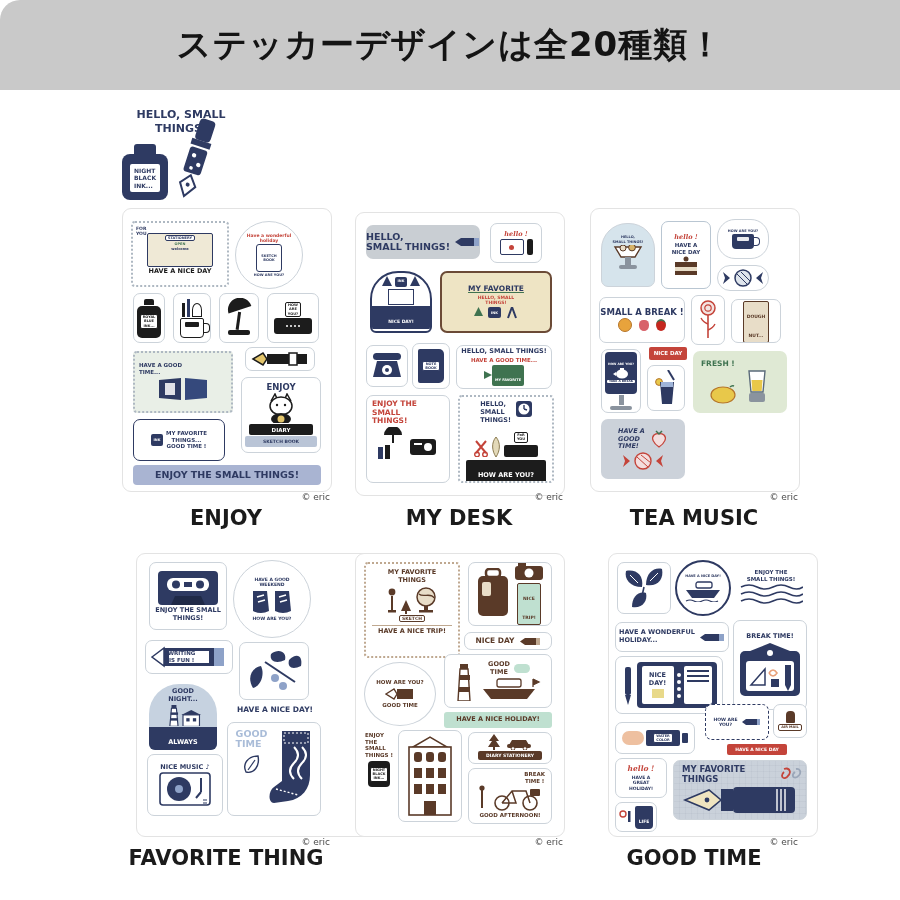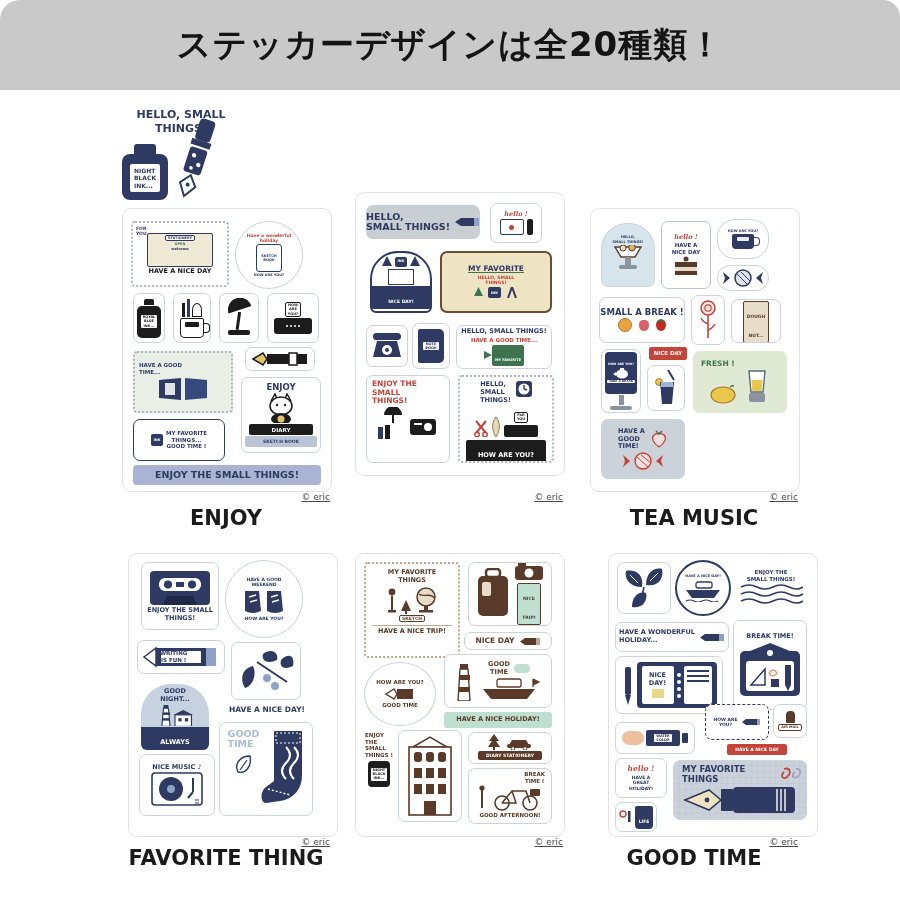--- a/index.html
+++ b/index.html
@@ -1,36 +1,36 @@
 <!DOCTYPE html>
 <html><head>
 <meta charset="utf-8">
 <style>
   html,body{margin:0;padding:0;background:#fff;}
   .page{position:relative;width:900px;height:900px;background:#ffffff;overflow:hidden;
-        font-family:"DejaVu Sans","Liberation Sans",sans-serif;border-radius:17px;}
+        font-family:"DejaVu Sans","Liberation Sans",sans-serif;}
   
   .banner{position:absolute;left:0;top:0;width:900px;height:90px;background:#c9c9c9;
           border-radius:20px 0 0 0;display:flex;align-items:center;justify-content:center;}
   .banner-text{font-size:34px;font-weight:bold;color:#141414;letter-spacing:1px;}
   
   .logo{position:absolute;left:112px;top:98px;width:230px;height:110px;}
   .tagline{position:absolute;left:14px;top:10px;width:110px;text-align:center;
            font-size:11px;font-weight:bold;color:#2e3a62;white-space:pre-line;line-height:1.25;}
   .brand{position:absolute;left:112px;top:58px;font-size:42px;font-weight:bold;color:#161616;letter-spacing:1px;}
   .bottle{position:absolute;left:10px;top:46px;width:46px;height:56px;}
   .bottle .cap{position:absolute;left:12px;top:0;width:22px;height:10px;background:#2e3a62;border-radius:3px 3px 0 0;}
   .bottle .body{position:absolute;left:0;top:10px;width:46px;height:46px;background:#2e3a62;border-radius:8px;}
   .bottle .lbl{position:absolute;left:8px;top:20px;width:30px;height:28px;background:#fff;border-radius:2px;
                font-size:6px;font-weight:bold;color:#2e3a62;white-space:pre-line;line-height:1.2;
                display:flex;align-items:center;justify-content:center;text-align:left;}
   
   .card{position:absolute;width:208px;height:282px;background:#fff;border:1px solid #e3e3e3;border-radius:9px;}
   .sheet-label{position:absolute;width:208px;text-align:center;font-size:21px;font-weight:bold;color:#1b1b1b;}
-  .copy{position:absolute;width:208px;text-align:right;font-size:9px;color:#4a4a4a;text-decoration:underline;}
+  .copy{position:absolute;width:208px;text-align:right;font-size:9px;color:#4a4a4a;}
   
   .st{position:absolute;box-sizing:border-box;background:#fff;border:1.5px solid #ccd3da;border-radius:7px;
       color:#2e3a62;font-weight:bold;text-align:center;display:flex;flex-direction:column;
       align-items:center;justify-content:center;gap:1px;overflow:hidden;}
   .st span{white-space:pre-line;}
   .dotted{border:2px dotted #aeb8c2;border-radius:4px;}
   .circle{border-radius:50%;}
   .noborder{border:none;background:transparent;}
   .t3{font-size:3.5px;line-height:1.2}.t4{font-size:4.5px;line-height:1.2}
   .t5{font-size:5.5px;line-height:1.2}.t6{font-size:6.5px;line-height:1.2}
@@ -175,21 +175,21 @@
 THINGS...
 GOOD TIME !</span>
     </div>
     <div class="st" style="left:10px;top:256px;width:188px;height:20px;background:#a9b4d2;border:none;border-radius:4px;">
       <span class="t9">ENJOY THE SMALL THINGS!</span>
     </div>
   </div>
   <div class="copy" style="left:122px;top:492px;">© eric</div>
   <div class="sheet-label" style="left:122px;top:506px;">ENJOY</div>
 
-  <div class="card" style="left:355px;top:192px;">
+  <div class="card" style="left:355px;top:212px;">
     <div class="st" style="left:10px;top:12px;width:114px;height:34px;background:#c9ced3;border:none;flex-direction:row;gap:4px;">
       <span class="t9" style="text-align:left;">HELLO,
 SMALL THINGS!</span>
       <svg width="26" height="10" viewBox="0 0 26 10">
         <path d="M1 5 L7 1 L7 9 Z" fill="#2e3a62"></path>
           <rect x="7" y="1" width="13" height="8" fill="#2e3a62"></rect>
         <rect x="20" y="1" width="5" height="8" fill="#8ea2c8"></rect>
       </svg>
     </div>
     <div class="st" style="left:134px;top:10px;width:52px;height:40px;">
@@ -299,20 +299,21 @@
 YOU</span>
           <div style="width:34px;height:12px;background:#1c1c1c;border-radius:2px;margin-top:1px;"></div>
         </div>
       </div>
       <div style="width:86%;background:#1c1c1c;border-radius:2px;padding:2px 0;margin-top:2px;">
         <span class="t6 white">HOW ARE YOU?</span>
       </div>
     </div>
   </div>
   <div class="copy" style="left:355px;top:492px;">© eric</div>
+  <div class="sheet-label" style="left:355px;top:506px;">MY DESK</div>
 
   <div class="card" style="left:590px;top:208px;">
     <div class="st" style="left:10px;top:14px;width:54px;height:64px;background:#d6e4ec;border-radius:26px 26px 7px 7px;">
       <span class="t3">HELLO,
 SMALL THINGS!</span>
       <svg width="34" height="30" viewBox="0 0 34 30">
         <path d="M4 2 L30 2 L24 12 L10 12 Z" fill="#fff" stroke="#5a3a28" stroke-width="1.4"></path>
         <circle cx="12" cy="3" r="3" fill="#e8ddc8" stroke="#5a3a28" stroke-width="1"></circle>
         <circle cx="21" cy="2.5" r="3.4" fill="#d8b46a" stroke="#5a3a28" stroke-width="1"></circle>
         <rect x="14" y="12" width="6" height="8" fill="#8a939e"></rect>
@@ -404,42 +405,42 @@
           <ellipse cx="13" cy="11" rx="12" ry="8" fill="#e8c84a" stroke="#b5752a" stroke-width="1.2"></ellipse>
           <path d="M20 3 C22 1 24 2 24 2" stroke="#3f7350" stroke-width="1.5" fill="none"></path>
         </svg>
         <svg width="26" height="34" viewBox="0 0 26 34">
           <path d="M5 1 L21 1 L19 22 L7 22 Z" fill="#fff" stroke="#5a6a7a" stroke-width="1.4"></path>
           <path d="M7.5 10 L18.5 10 L17.7 21 L8.3 21 Z" fill="#e8c84a"></path>
           <rect x="5" y="23" width="16" height="9" rx="2" fill="#8a939e"></rect>
         </svg>
       </div>
     </div>
-    <div class="st" style="left:10px;top:210px;width:84px;height:60px;background:#ccd2da;border:none;">
+    <div class="st" style="left:10px;top:210px;width:84px;height:60px;background:#ccd2da;border:none;font-style:italic;">
       <div style="display:flex;gap:5px;align-items:center;">
         <span class="t6" style="text-align:left;">HAVE A
 GOOD
 TIME!</span>
         <svg width="18" height="18" viewBox="0 0 18 18">
           <path d="M9 17 C3 13 1 8 4 5 C6 3 12 3 14 5 C17 8 15 13 9 17 Z" fill="#f3dede" stroke="#c4443a" stroke-width="1.3"></path>
           <path d="M6 1 L9 4 L12 1" stroke="#3f7350" stroke-width="1.5" fill="none"></path>
         </svg>
       </div>
       <svg width="44" height="18" viewBox="0 0 44 18">
         <path d="M9 9 L2 3 L4 9 L2 15 Z" fill="#c4443a"></path>
         <path d="M35 9 L42 3 L40 9 L42 15 Z" fill="#c4443a"></path>
         <circle cx="22" cy="9" r="8" fill="#f3dede" stroke="#c4443a" stroke-width="1.4"></circle>
         <path d="M16 5 L27 15 M20 3 L30 11" stroke="#c4443a" stroke-width="1"></path>
       </svg>
     </div>
   </div>
   <div class="copy" style="left:590px;top:492px;">© eric</div>
   <div class="sheet-label" style="left:590px;top:506px;">TEA MUSIC</div>
 
-  <div class="card" style="left:128px;top:553px;">
+  <div class="card" style="left:136px;top:553px;padding-left:35px;">
     <div class="st" style="left:12px;top:8px;width:78px;height:68px;">
       <svg width="62" height="36" viewBox="0 0 62 36">
         <rect x="1" y="1" width="60" height="34" rx="4" fill="#2e3a62"></rect>
         <rect x="10" y="8" width="42" height="13" rx="6" fill="#fff"></rect>
         <circle cx="19" cy="14.5" r="4" fill="#2e3a62"></circle>
           <circle cx="43" cy="14.5" r="4" fill="#2e3a62"></circle>
         <rect x="27" y="12" width="8" height="5" fill="#2e3a62"></rect>
         <path d="M14 35 L18 26 L44 26 L48 35 Z" fill="#1f2947"></path>
       </svg>
       <span class="t6">ENJOY THE SMALL

